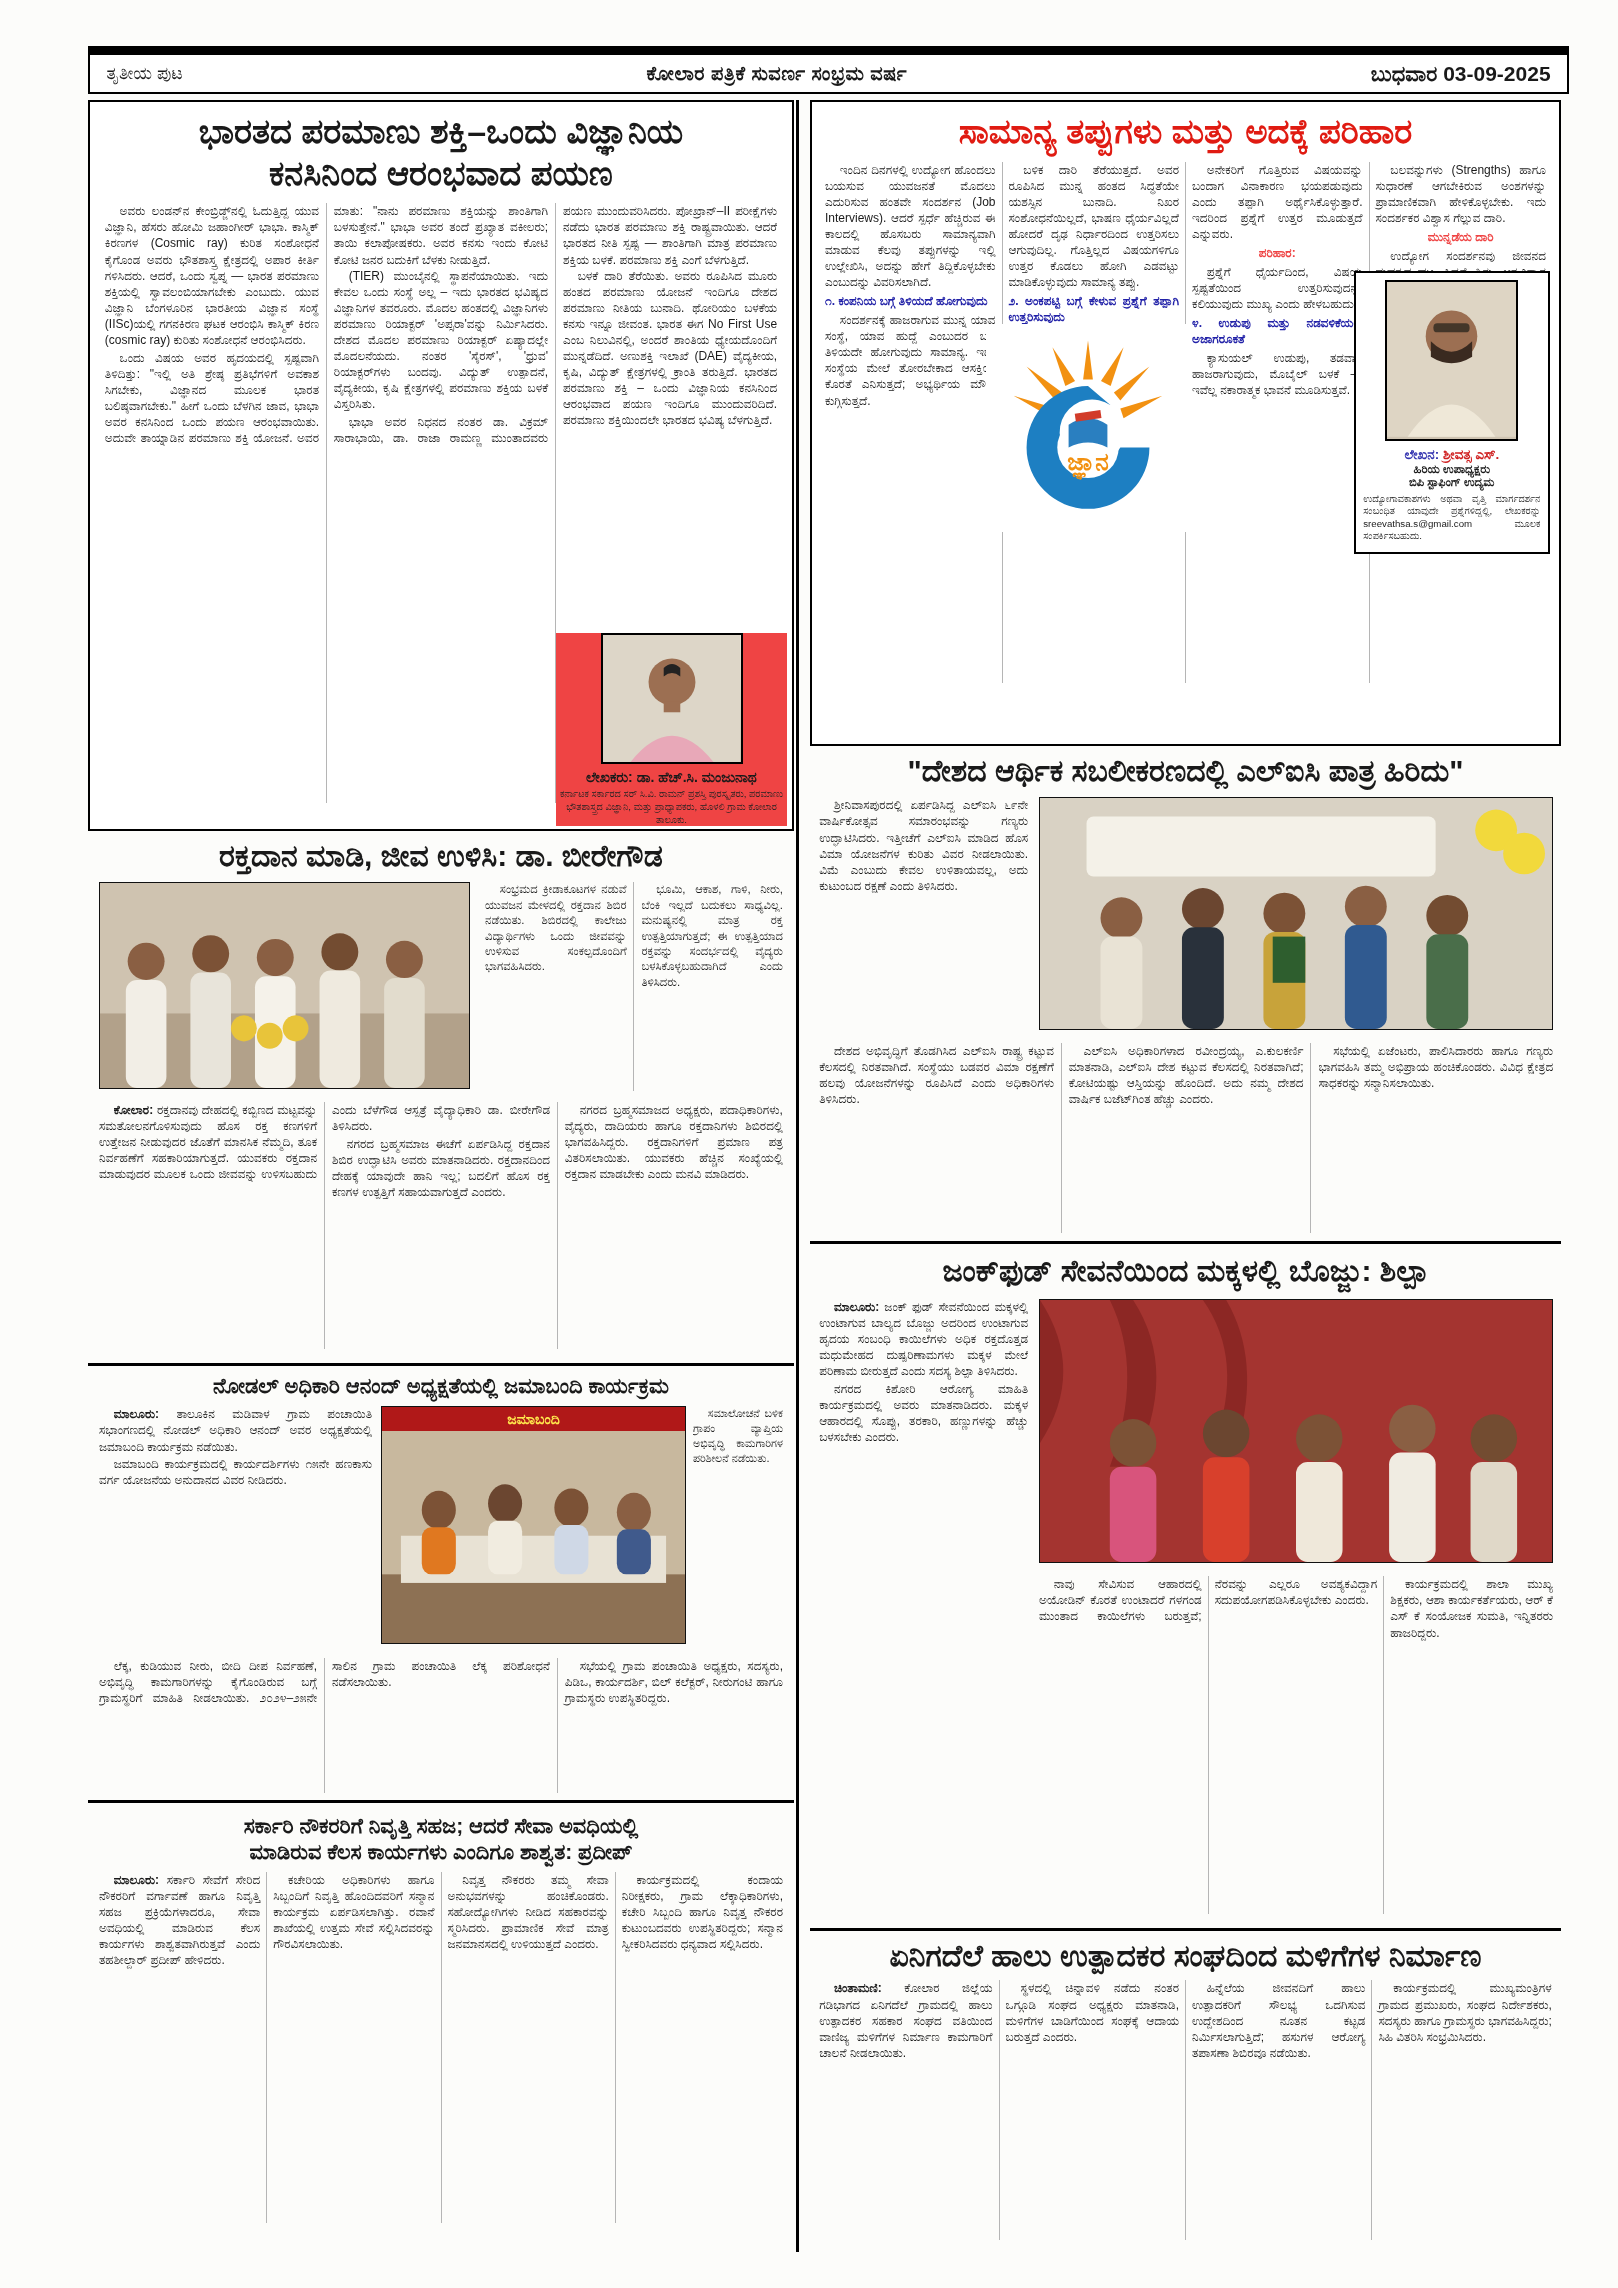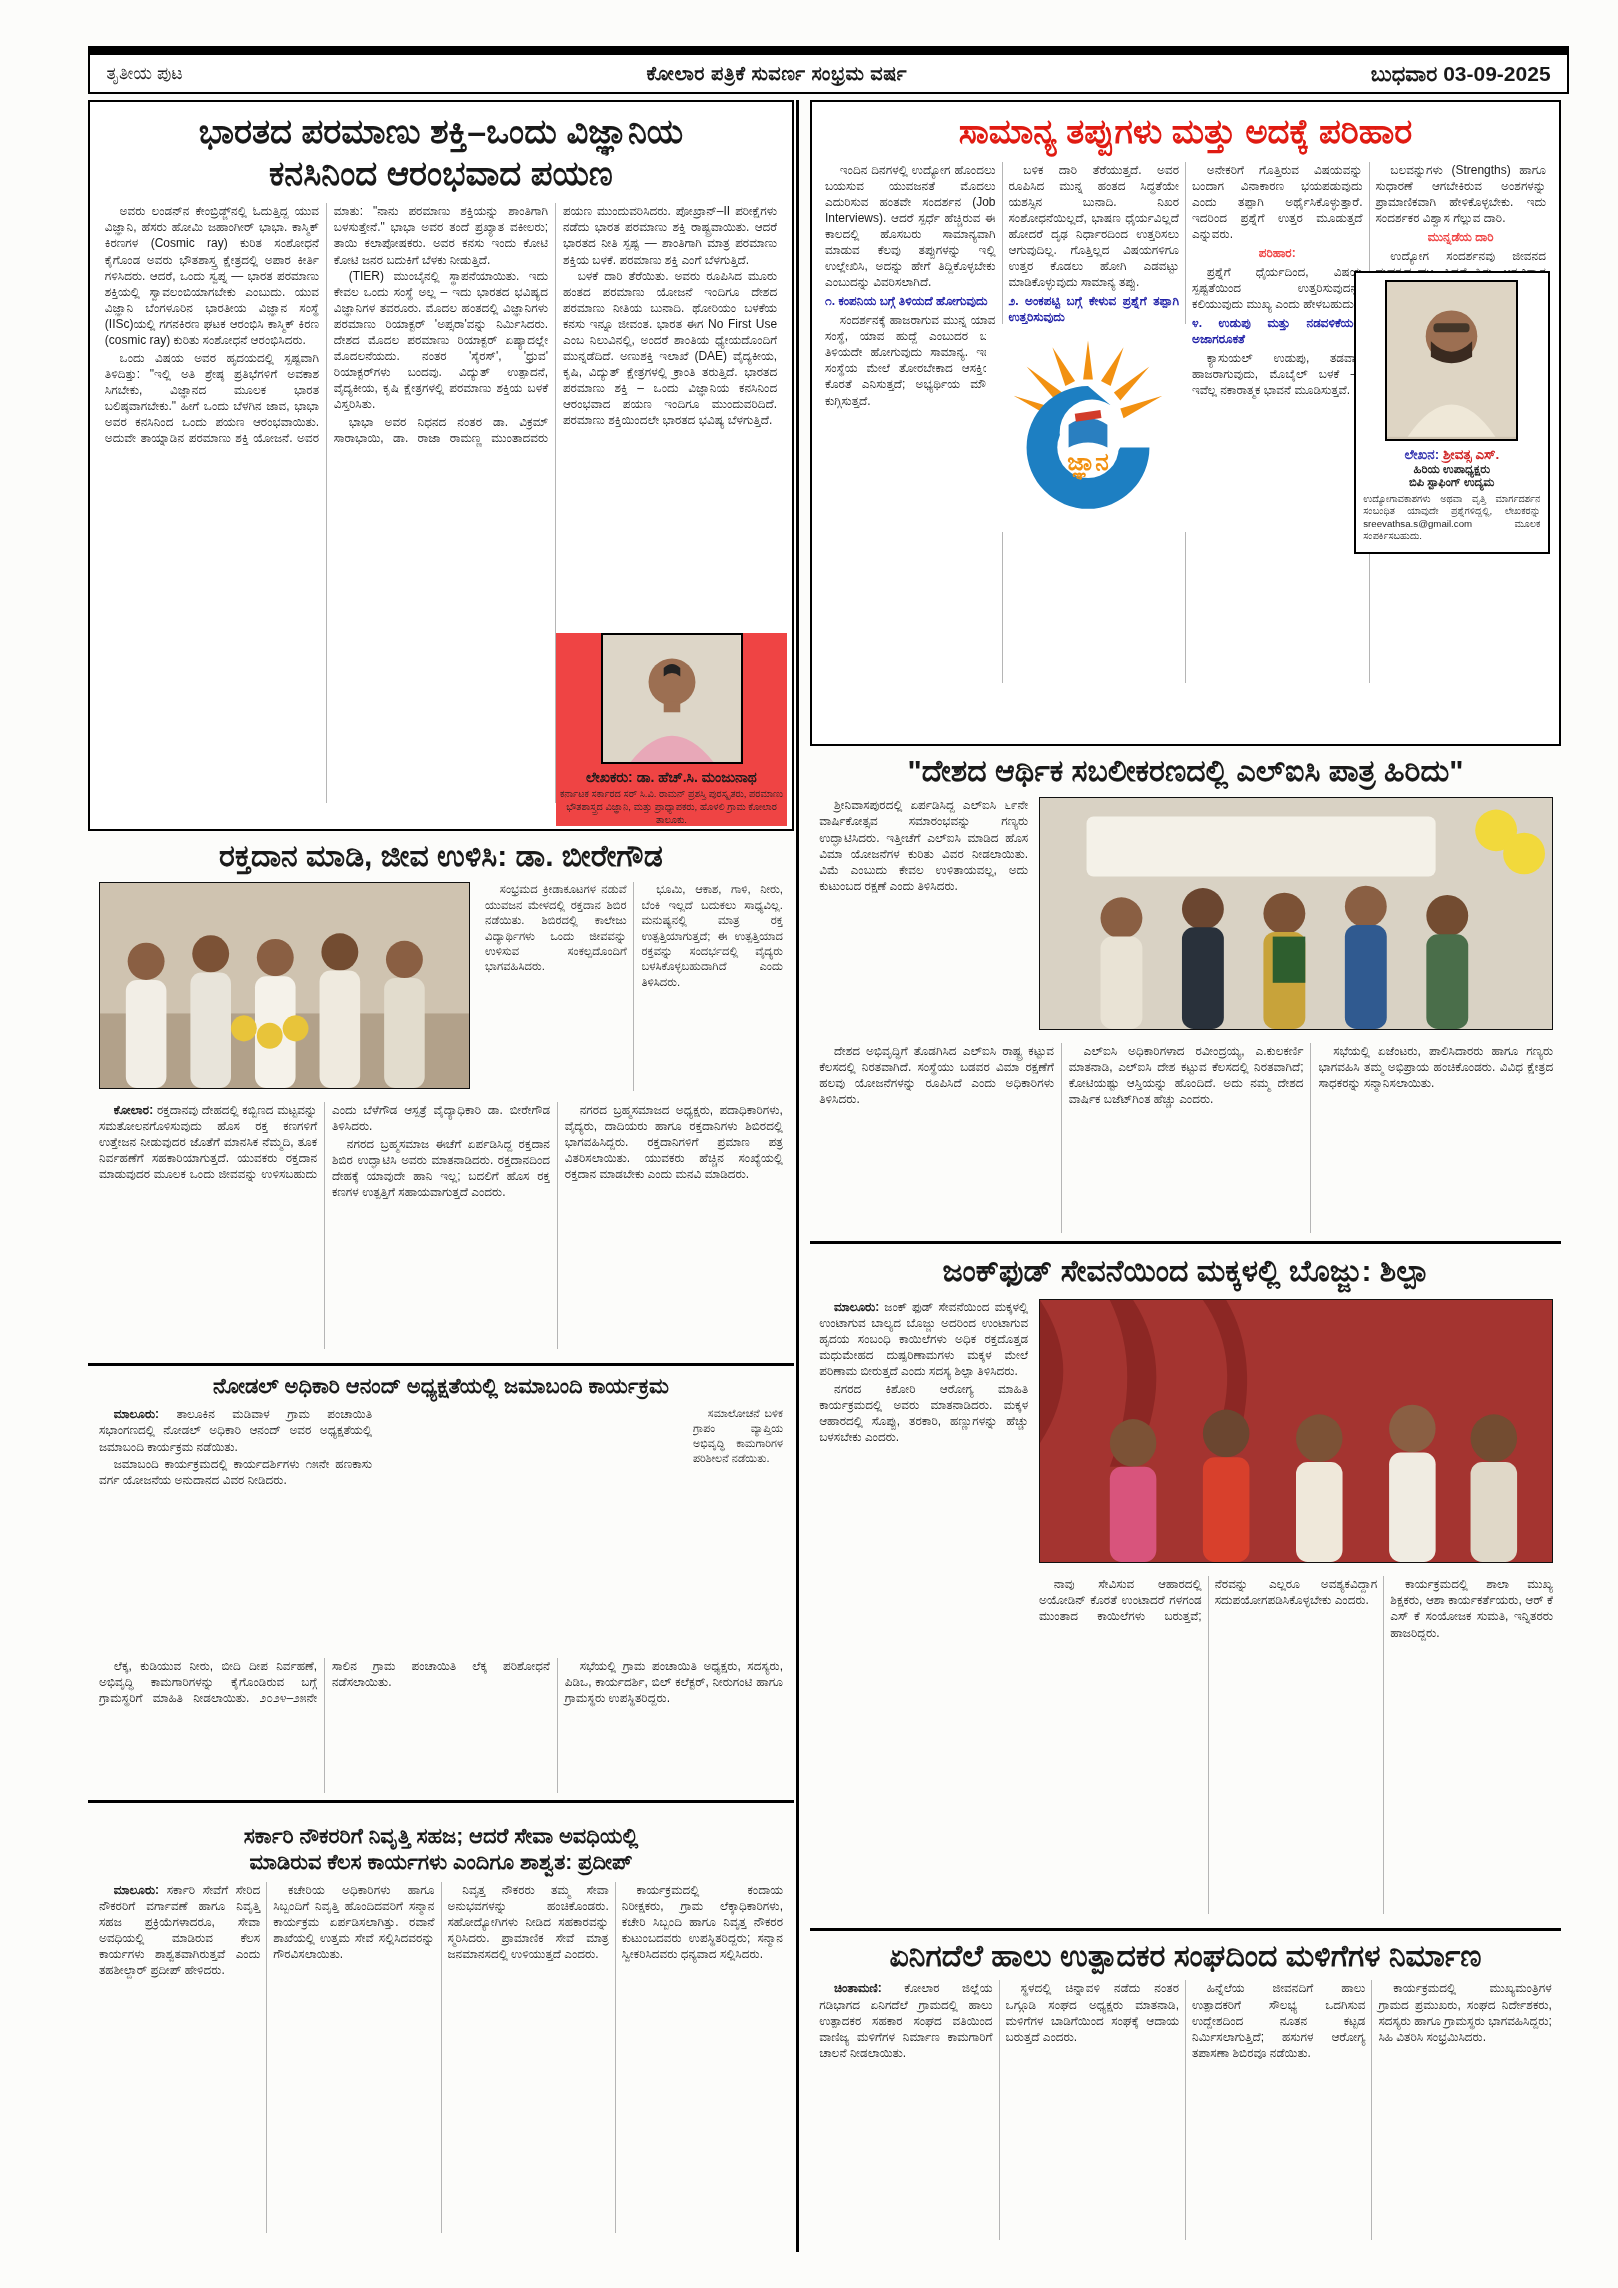--- a/index.html
+++ b/index.html
@@ -141,36 +141,52 @@
 
     <div class="section rule-top" style="height:437px;">
       <div class="hl hl-sm" style="padding:7.4px 0 3.7px;">ನೋಡಲ್ ಅಧಿಕಾರಿ ಆನಂದ್ ಅಧ್ಯಕ್ಷತೆಯಲ್ಲಿ ಜಮಾಬಂದಿ ಕಾರ್ಯಕ್ರಮ</div>
       <div style="position:relative;height:395px;">
         <div class="bodycols" style="position:absolute;left:11px;top:3.7px;width:273px;height:242px;column-count:1;">
           <div>
               <div class="para lead"><b>ಮಾಲೂರು: </b>ತಾಲೂಕಿನ ಮಡಿವಾಳ ಗ್ರಾಮ ಪಂಚಾಯಿತಿ ಸಭಾಂಗಣದಲ್ಲಿ ನೋಡಲ್ ಅಧಿಕಾರಿ ಆನಂದ್ ಅವರ ಅಧ್ಯಕ್ಷತೆಯಲ್ಲಿ ಜಮಾಬಂದಿ ಕಾರ್ಯಕ್ರಮ ನಡೆಯಿತು.</div>
               <div class="para lead">ಜಮಾಬಂದಿ ಕಾರ್ಯಕ್ರಮದಲ್ಲಿ ಕಾರ್ಯದರ್ಶಿಗಳು ೧೫ನೇ ಹಣಕಾಸು ವರ್ಗ ಯೋಜನೆಯ ಅನುದಾನದ ವಿವರ ನೀಡಿದರು.</div>
             </div>
         </div>
+        <div class="photo" style="left:293px;top:3.7px;width:305px;height:238px;background:linear-gradient(180deg,#cbb89d,#a98f72);">
+          <svg viewBox="0 0 160 110" preserveAspectRatio="none">
+            <rect width="160" height="110" fill="#c8b89e"></rect>
+            <rect y="78" width="160" height="32" fill="#8d7154"></rect>
+            <rect x="10" y="60" width="140" height="22" fill="#e8e2d4"></rect>
+            <circle cx="30" cy="48" r="9" fill="#7c5236"></circle>
+              <rect x="21" y="56" width="18" height="22" rx="5" fill="#e07820"></rect>
+            <circle cx="65" cy="45" r="9" fill="#6b4630"></circle>
+              <rect x="56" y="53" width="18" height="25" rx="5" fill="#f1ece0"></rect>
+            <circle cx="100" cy="47" r="9" fill="#7c5236"></circle>
+              <rect x="91" y="55" width="18" height="23" rx="5" fill="#cfd8e6"></rect>
+            <circle cx="133" cy="49" r="9" fill="#8a5f43"></circle>
+              <rect x="124" y="57" width="18" height="21" rx="5" fill="#405a8c"></rect>
+          </svg>
+          <div class="photo-banner">ಜಮಾಬಂದಿ</div>
+        </div>
         <div class="bodycols" style="position:absolute;left:605px;top:3.7px;width:90px;height:238px;column-count:1;font-size:11px;">
           <div>
               <div class="para lead">ಸಮಾಲೋಚನೆ ಬಳಿಕ ಗ್ರಾಪಂ ವ್ಯಾಪ್ತಿಯ ಅಭಿವೃದ್ಧಿ ಕಾಮಗಾರಿಗಳ ಪರಿಶೀಲನೆ ನಡೆಯಿತು.</div>
             </div>
         </div>
         <div class="bodycols" style="position:absolute;left:11px;top:255px;width:684px;height:135px;column-count:3;">
           <div>
               <div class="para lead">ಲೆಕ್ಕ, ಕುಡಿಯುವ ನೀರು, ಬೀದಿ ದೀಪ ನಿರ್ವಹಣೆ, ಅಭಿವೃದ್ಧಿ ಕಾಮಗಾರಿಗಳನ್ನು ಕೈಗೊಂಡಿರುವ ಬಗ್ಗೆ ಗ್ರಾಮಸ್ಥರಿಗೆ ಮಾಹಿತಿ ನೀಡಲಾಯಿತು. ೨೦೨೪–೨೫ನೇ ಸಾಲಿನ ಗ್ರಾಮ ಪಂಚಾಯಿತಿ ಲೆಕ್ಕ ಪರಿಶೋಧನೆ ನಡೆಸಲಾಯಿತು.</div>
               <div class="para lead">ಸಭೆಯಲ್ಲಿ ಗ್ರಾಮ ಪಂಚಾಯಿತಿ ಅಧ್ಯಕ್ಷರು, ಸದಸ್ಯರು, ಪಿಡಿಒ, ಕಾರ್ಯದರ್ಶಿ, ಬಿಲ್ ಕಲೆಕ್ಟರ್, ನೀರುಗಂಟಿ ಹಾಗೂ ಗ್ರಾಮಸ್ಥರು ಉಪಸ್ಥಿತರಿದ್ದರು.</div>
             </div>
         </div>
       </div>
     </div>
 
     <div class="section rule-top" style="height:452px;">
-      <div class="hl hl-sm" style="padding-top:20px;">ಸರ್ಕಾರಿ ನೌಕರರಿಗೆ ನಿವೃತ್ತಿ ಸಹಜ; ಆದರೆ ಸೇವಾ ಅವಧಿಯಲ್ಲಿ</div>
+      <div class="hl hl-sm" style="padding-top:10px;">ಸರ್ಕಾರಿ ನೌಕರರಿಗೆ ನಿವೃತ್ತಿ ಸಹಜ; ಆದರೆ ಸೇವಾ ಅವಧಿಯಲ್ಲಿ</div>
       <div class="hl hl-sm" style="margin-bottom:7.4px;">ಮಾಡಿರುವ ಕೆಲಸ ಕಾರ್ಯಗಳು ಎಂದಿಗೂ ಶಾಶ್ವತ: ಪ್ರದೀಪ್</div>
       <div class="bodycols" style="column-count:4;column-gap:13px;height:351px;margin:0 11px;">
         <div>
             <div class="para lead"><b>ಮಾಲೂರು: </b>ಸರ್ಕಾರಿ ಸೇವೆಗೆ ಸೇರಿದ ನೌಕರರಿಗೆ ವರ್ಗಾವಣೆ ಹಾಗೂ ನಿವೃತ್ತಿ ಸಹಜ ಪ್ರಕ್ರಿಯೆಗಳಾದರೂ, ಸೇವಾ ಅವಧಿಯಲ್ಲಿ ಮಾಡಿರುವ ಕೆಲಸ ಕಾರ್ಯಗಳು ಶಾಶ್ವತವಾಗಿರುತ್ತವೆ ಎಂದು ತಹಶೀಲ್ದಾರ್ ಪ್ರದೀಪ್ ಹೇಳಿದರು.</div>
             <div class="para lead">ಕಚೇರಿಯ ಅಧಿಕಾರಿಗಳು ಹಾಗೂ ಸಿಬ್ಬಂದಿಗೆ ನಿವೃತ್ತಿ ಹೊಂದಿದವರಿಗೆ ಸನ್ಮಾನ ಕಾರ್ಯಕ್ರಮ ಏರ್ಪಡಿಸಲಾಗಿತ್ತು. ರವಾನೆ ಶಾಖೆಯಲ್ಲಿ ಉತ್ತಮ ಸೇವೆ ಸಲ್ಲಿಸಿದವರನ್ನು ಗೌರವಿಸಲಾಯಿತು.</div>
             <div class="para lead">ನಿವೃತ್ತ ನೌಕರರು ತಮ್ಮ ಸೇವಾ ಅನುಭವಗಳನ್ನು ಹಂಚಿಕೊಂಡರು. ಸಹೋದ್ಯೋಗಿಗಳು ನೀಡಿದ ಸಹಕಾರವನ್ನು ಸ್ಮರಿಸಿದರು. ಪ್ರಾಮಾಣಿಕ ಸೇವೆ ಮಾತ್ರ ಜನಮಾನಸದಲ್ಲಿ ಉಳಿಯುತ್ತದೆ ಎಂದರು.</div>
             <div class="para lead">ಕಾರ್ಯಕ್ರಮದಲ್ಲಿ ಕಂದಾಯ ನಿರೀಕ್ಷಕರು, ಗ್ರಾಮ ಲೆಕ್ಕಾಧಿಕಾರಿಗಳು, ಕಚೇರಿ ಸಿಬ್ಬಂದಿ ಹಾಗೂ ನಿವೃತ್ತ ನೌಕರರ ಕುಟುಂಬದವರು ಉಪಸ್ಥಿತರಿದ್ದರು; ಸನ್ಮಾನ ಸ್ವೀಕರಿಸಿದವರು ಧನ್ಯವಾದ ಸಲ್ಲಿಸಿದರು.</div>
           </div>
       </div>
     </div>

